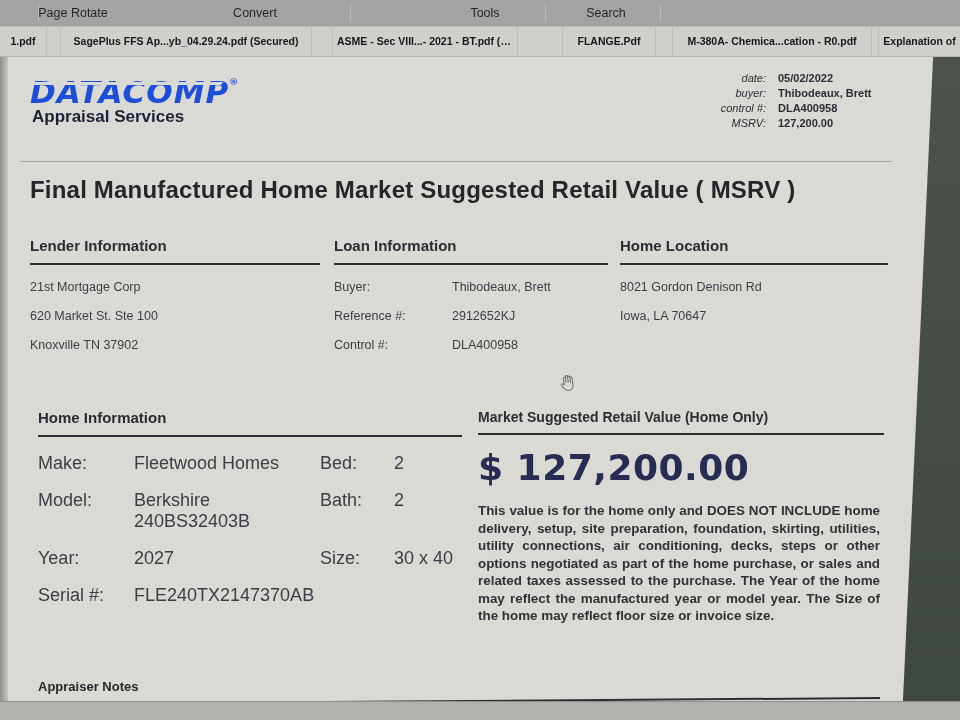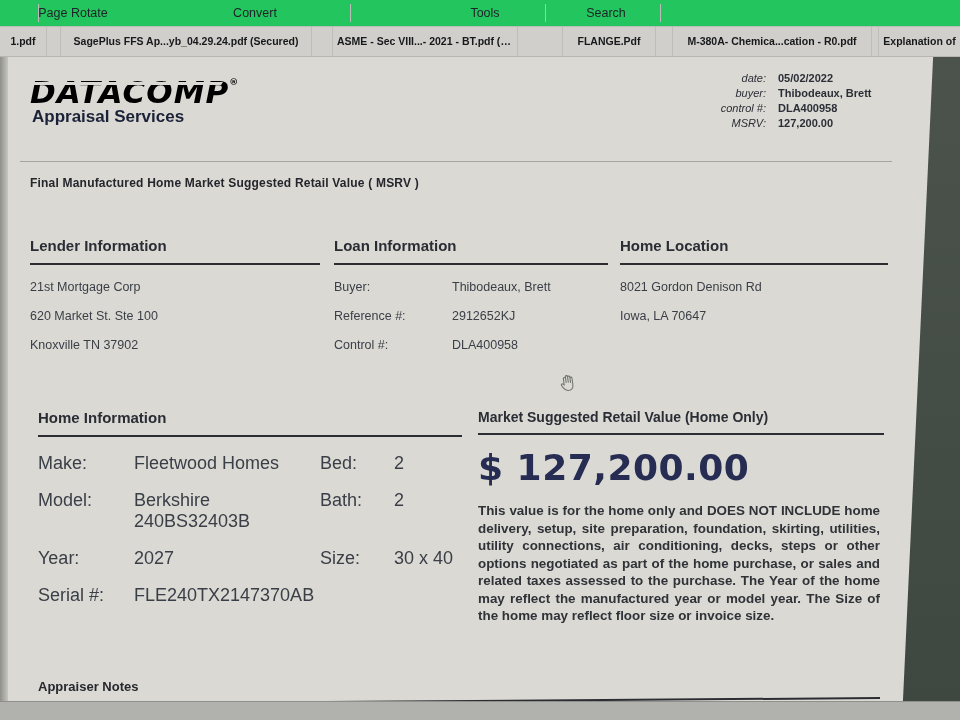--- a/index.html
+++ b/index.html
@@ -5,21 +5,21 @@
   html,body{margin:0;padding:0;}
   body{
     width:960px;height:720px;position:relative;overflow:hidden;
     background:#454c44;
     font-family:"Liberation Sans", sans-serif;
     -webkit-font-smoothing:antialiased;
   }
   
   .menu-bar{
     position:absolute;top:0;left:0;width:960px;height:26px;
-    background:#22c55e;border-bottom:1px solid #bdbcb8;z-index:5;
+    background:#a3a3a3;border-bottom:1px solid #bdbcb8;z-index:5;
   }
   .menu-item{
     position:absolute;top:0;height:26px;line-height:26px;
     font-size:12.5px;color:#1f2227;text-align:center;cursor:default;
   }
   .menu-sep{position:absolute;top:4px;width:1px;height:18px;background:#bcbbb7;}
   
   .tab-bar{
     position:absolute;top:27px;left:0;width:960px;height:29px;
     background:#d0cfcb;border-bottom:1px solid #b7b6b2;z-index:5;
@@ -45,21 +45,21 @@
   }
   .bottom-bar{
     position:absolute;bottom:0;left:0;width:960px;height:18px;
     background:#b1b1ad;border-top:1px solid #8f8f8b;z-index:4;
   }
   
   .logo{
     position:absolute;left:30px;top:8px;
     font-family:"DejaVu Sans", sans-serif;
     font-style:italic;font-weight:900;font-size:31px;letter-spacing:1px;
-    color:#000000;line-height:34px;
+    color:#1d4ed8;line-height:34px;
   }
   .logo .stripe{
     position:absolute;left:-3px;right:16px;top:17px;height:3px;
     background:#dad9d4;transform:skewX(-32deg);
   }
   .logo sup{font-size:9px;font-style:normal;vertical-align:18px;letter-spacing:0;}
   .brand-sub{
     position:absolute;left:32px;top:50px;
     font-size:17px;font-weight:700;color:#1b2237;
   }
@@ -68,21 +68,21 @@
     position:absolute;top:15px;right:66px;
     display:grid;grid-template-columns:auto 116px;column-gap:12px;row-gap:3px;
     font-size:11px;color:#2b2e36;
   }
   .meta .m-label{font-style:italic;text-align:right;}
   .meta .m-value{font-weight:700;}
   
   .rule-top{position:absolute;left:20px;top:104px;width:872px;height:1px;background:#a6a5a1;}
   .doc-title{
     position:absolute;left:30px;top:119px;
-    font-size:12px;font-weight:700;color:#24262b;letter-spacing:.2px;
+    font-size:24px;font-weight:700;color:#24262b;letter-spacing:.2px;
   }
   
   .section-heading{
     font-size:15px;font-weight:700;color:#2a2d34;
     padding-bottom:9px;border-bottom:2px solid #2b2d33;
   }
   .col{position:absolute;top:180px;}
   .col-lender{left:30px;width:290px;}
   .col-loan{left:334px;width:274px;}
   .col-location{left:620px;width:268px;}

